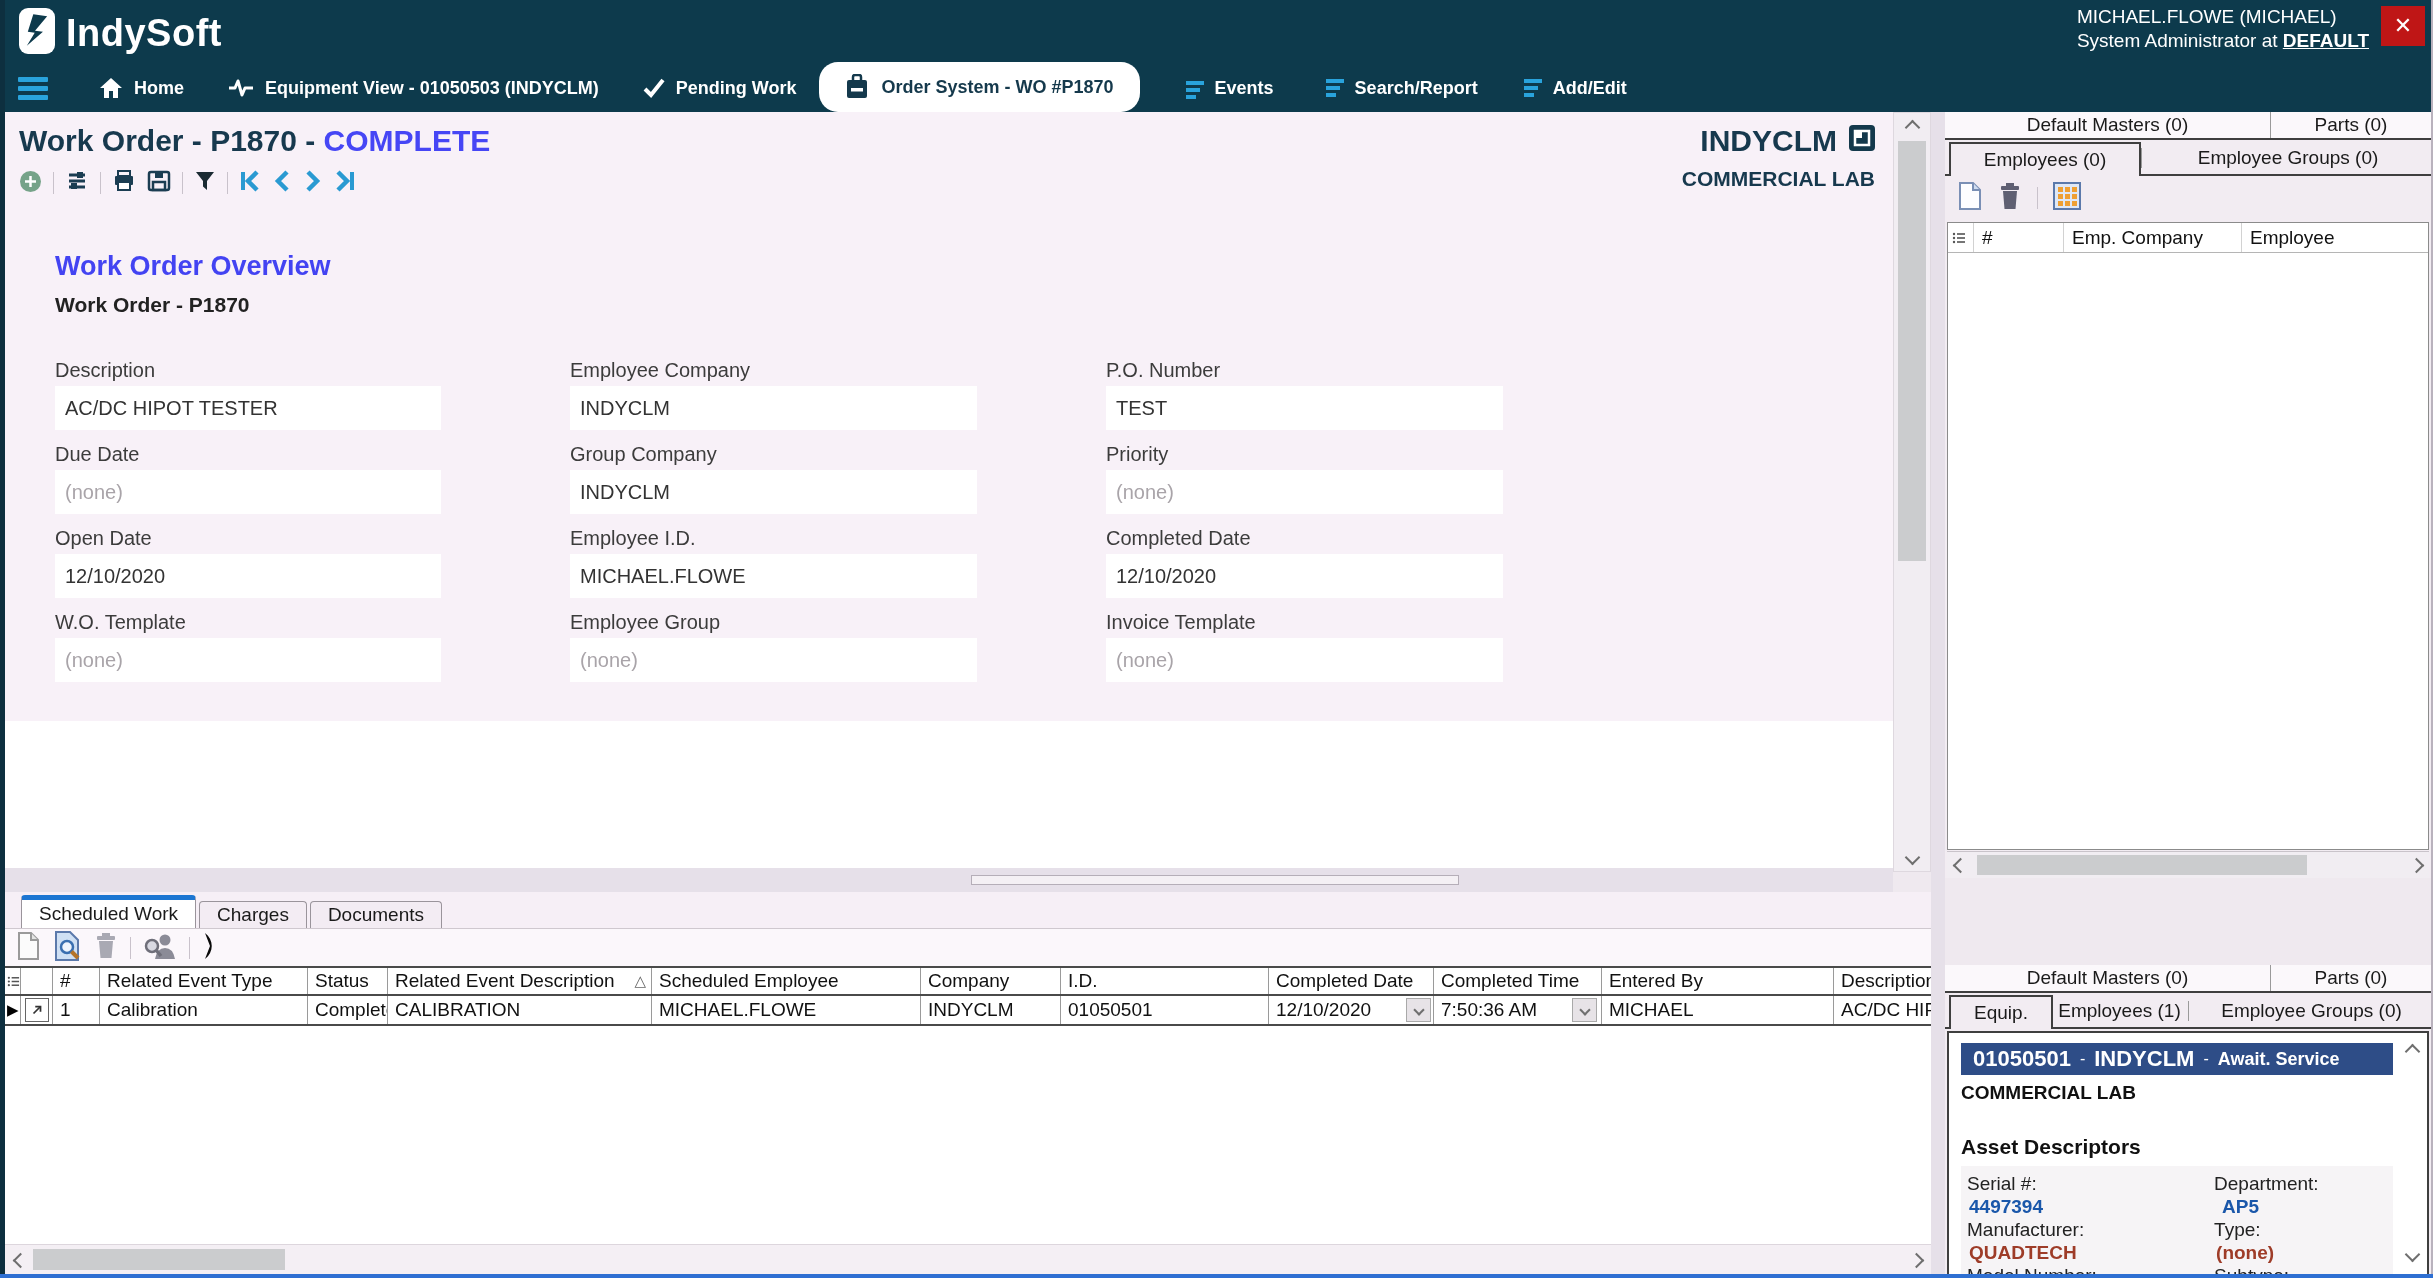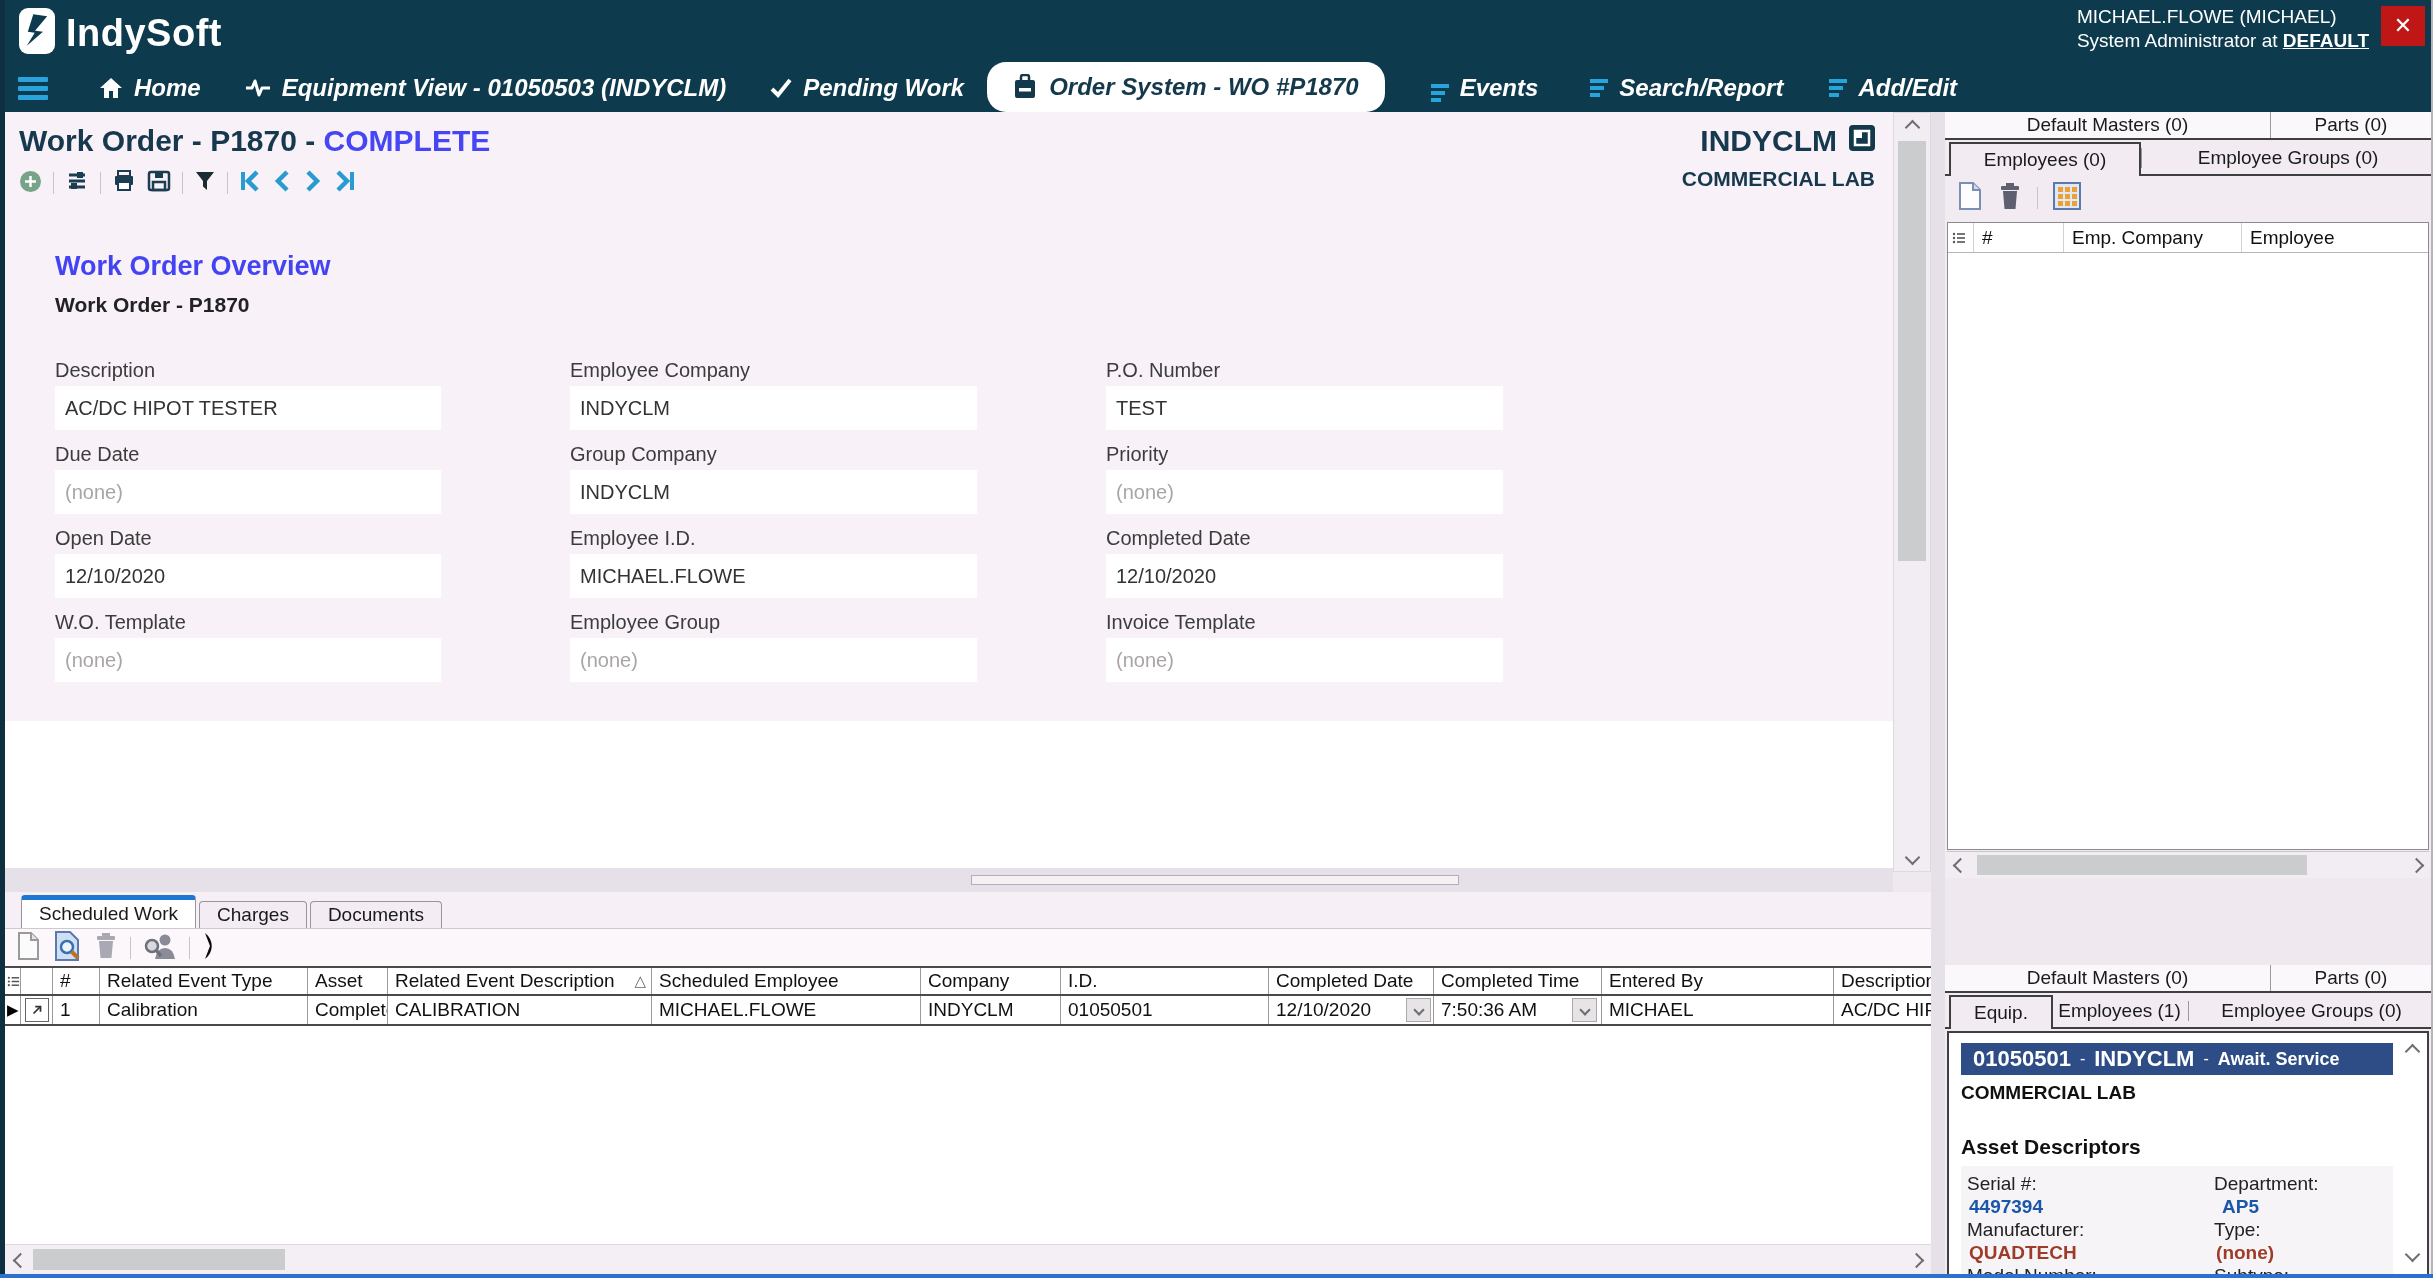--- a/index.html
+++ b/index.html
@@ -17,21 +17,21 @@
   .logo { position:absolute; left:18px; top:7px; display:flex; align-items:center; gap:10px; }
   .logo-text { color:#fff; font-size:38px; font-weight:700; letter-spacing:0.5px; }
   .user-info { position:absolute; right:64px; top:5px; color:#fff; font-size:19px; line-height:24px; }
   .user-site { font-weight:700; text-decoration:underline; }
   .close-btn { position:absolute; right:8px; top:6px; width:44px; height:40px; background:#bf1616; color:#fff; font-size:22px; display:flex; align-items:center; justify-content:center; cursor:default; }
 
   
   .navbar { position:absolute; left:0; top:64px; width:100%; height:48px; background:#0d3a4c; display:flex; align-items:center; }
   .hamburger { margin-left:18px; display:flex; flex-direction:column; gap:4px; width:30px; }
   .hamburger span { display:block; height:5px; background:#29a3dc; border-radius:1px; }
-  .nav-item { display:flex; align-items:center; gap:11px; color:#fff; font-size:24px; font-weight:700; white-space:nowrap;font-style:italic; }
+  .nav-item { display:flex; align-items:center; gap:11px; color:#fff; font-size:18px; font-weight:700; white-space:nowrap; }
   .nav-item svg { flex:none; }
   .lines-icon { display:flex; flex-direction:column; gap:3px; align-items:flex-start; }
   .lines-icon span { display:block; height:4px; background:#29a3dc; }
   .lines-icon .l1 { width:18px; } .lines-icon .l2 { width:14px; } .lines-icon .l3 { width:10px; }
   .nav-tab-active { background:#fff; color:#15394c; height:50px; align-self:flex-end; padding:0 26px; display:flex; align-items:center; gap:12px; border-radius:3px 3px 0 0; font-weight:700; }
 
   
   .upper-main { position:absolute; left:5px; top:112px; width:1888px; height:756px; background:#fff; }
   .pink-area { position:absolute; left:0; top:0; width:100%; height:609px; background:#f8f1f8; padding:12px 18px 0 14px; overflow:hidden; }
   .wo-head { display:flex; justify-content:space-between; align-items:flex-start; }
@@ -439,21 +439,21 @@
             <circle cx="2" cy="7" r="1.2" fill="#555"></circle>
             <circle cx="2" cy="11" r="1.2" fill="#555"></circle>
             <rect x="5" y="2.2" width="8" height="1.6" fill="#555"></rect>
             <rect x="5" y="6.2" width="8" height="1.6" fill="#555"></rect>
             <rect x="5" y="10.2" width="8" height="1.6" fill="#555"></rect>
           </svg>
         </div>
       <div class="gc c1"></div>
       <div class="gc c2">#</div>
       <div class="gc c3">Related Event Type</div>
-      <div class="gc c4">Asset</div>
+      <div class="gc c4">Status</div>
       <div class="gc c5">
           <span>Related Event Description</span>
           <span class="sort-tri">△</span>
         </div>
       <div class="gc c6">Scheduled Employee</div>
       <div class="gc c7">Company</div>
       <div class="gc c8">I.D.</div>
       <div class="gc c9">Completed Date</div>
       <div class="gc c10">Completed Time</div>
       <div class="gc c11">Entered By</div>

